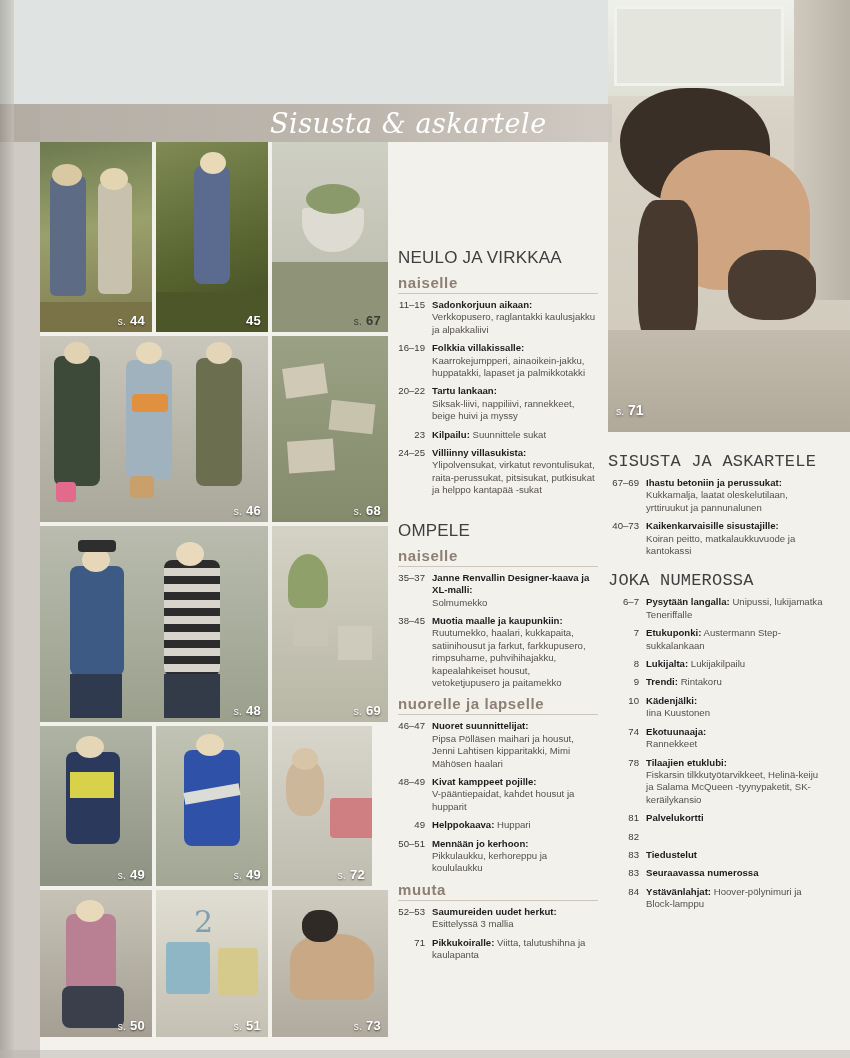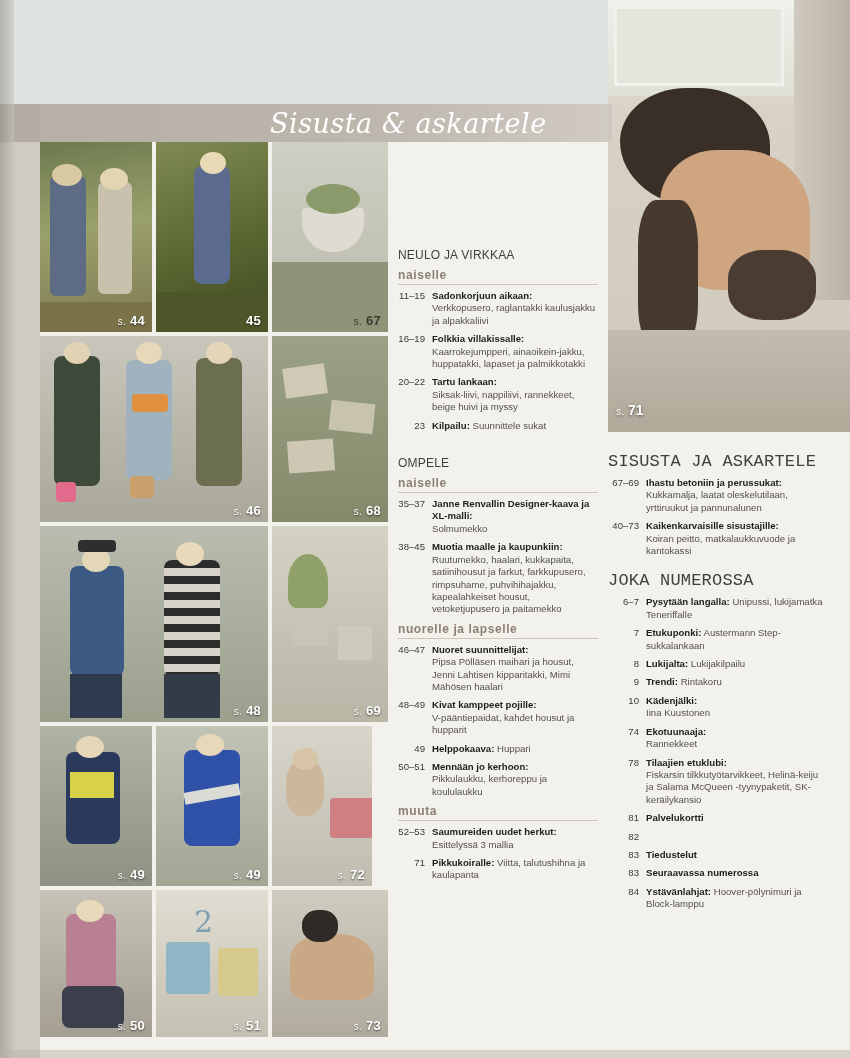--- a/index.html
+++ b/index.html
@@ -47,27 +47,27 @@
   .midcol {
     position: absolute; left: 398px; top: 248px; width: 200px;
   }
   .rightcol {
     position: absolute; left: 608px; top: 452px; width: 215px;
   }
 
   h2.sec {
     font-family: "Liberation Sans", sans-serif;
     font-weight: 400;
-    font-size: 12px;
+    font-size: 17px;
     color: #3f3f3f;
     margin: 0 0 6px 0;
     letter-spacing: .2px;
   }
   .subhead {
-    font-size: 12px;
+    font-size: 15px;
     color: #8d7f73;
     font-weight: 700;
     letter-spacing: .6px;
     border-bottom: 1px solid #cfc6bb;
     padding-bottom: 2px;
     margin: 4px 0 5px 0;
   }
   .entry { display: flex; font-size: 9.6px; line-height: 12.4px; margin-bottom: 6px; }
   .entry .pg {
     width: 34px; flex: 0 0 34px; text-align: right;
@@ -302,20 +302,27 @@
     </div>
 
     <div class="entry">
       <div class="pg">23</div>
       <div class="body">
         <b>Kilpailu:</b>
         <span class="plain">Suunnittele sukat</span>
       </div>
     </div>
 
+    <div class="entry">
+      <div class="pg">24–25</div>
+      <div class="body">
+        <b>Villiinny villasukista:</b><br>
+        <span class="plain">Ylipolvensukat, virkatut revontulisukat, raita-perussukat, pitsisukat, putkisukat ja helppo kantapää -sukat</span>
+      </div>
+    </div>
 
     <h2 class="sec" style="margin-top:24px;">OMPELE</h2>
     <div class="subhead">naiselle</div>
 
     <div class="entry">
       <div class="pg">35–37</div>
       <div class="body">
         <b>Janne Renvallin Designer-kaava ja XL-malli:</b><br>
         <span class="plain">Solmumekko</span>
       </div>

